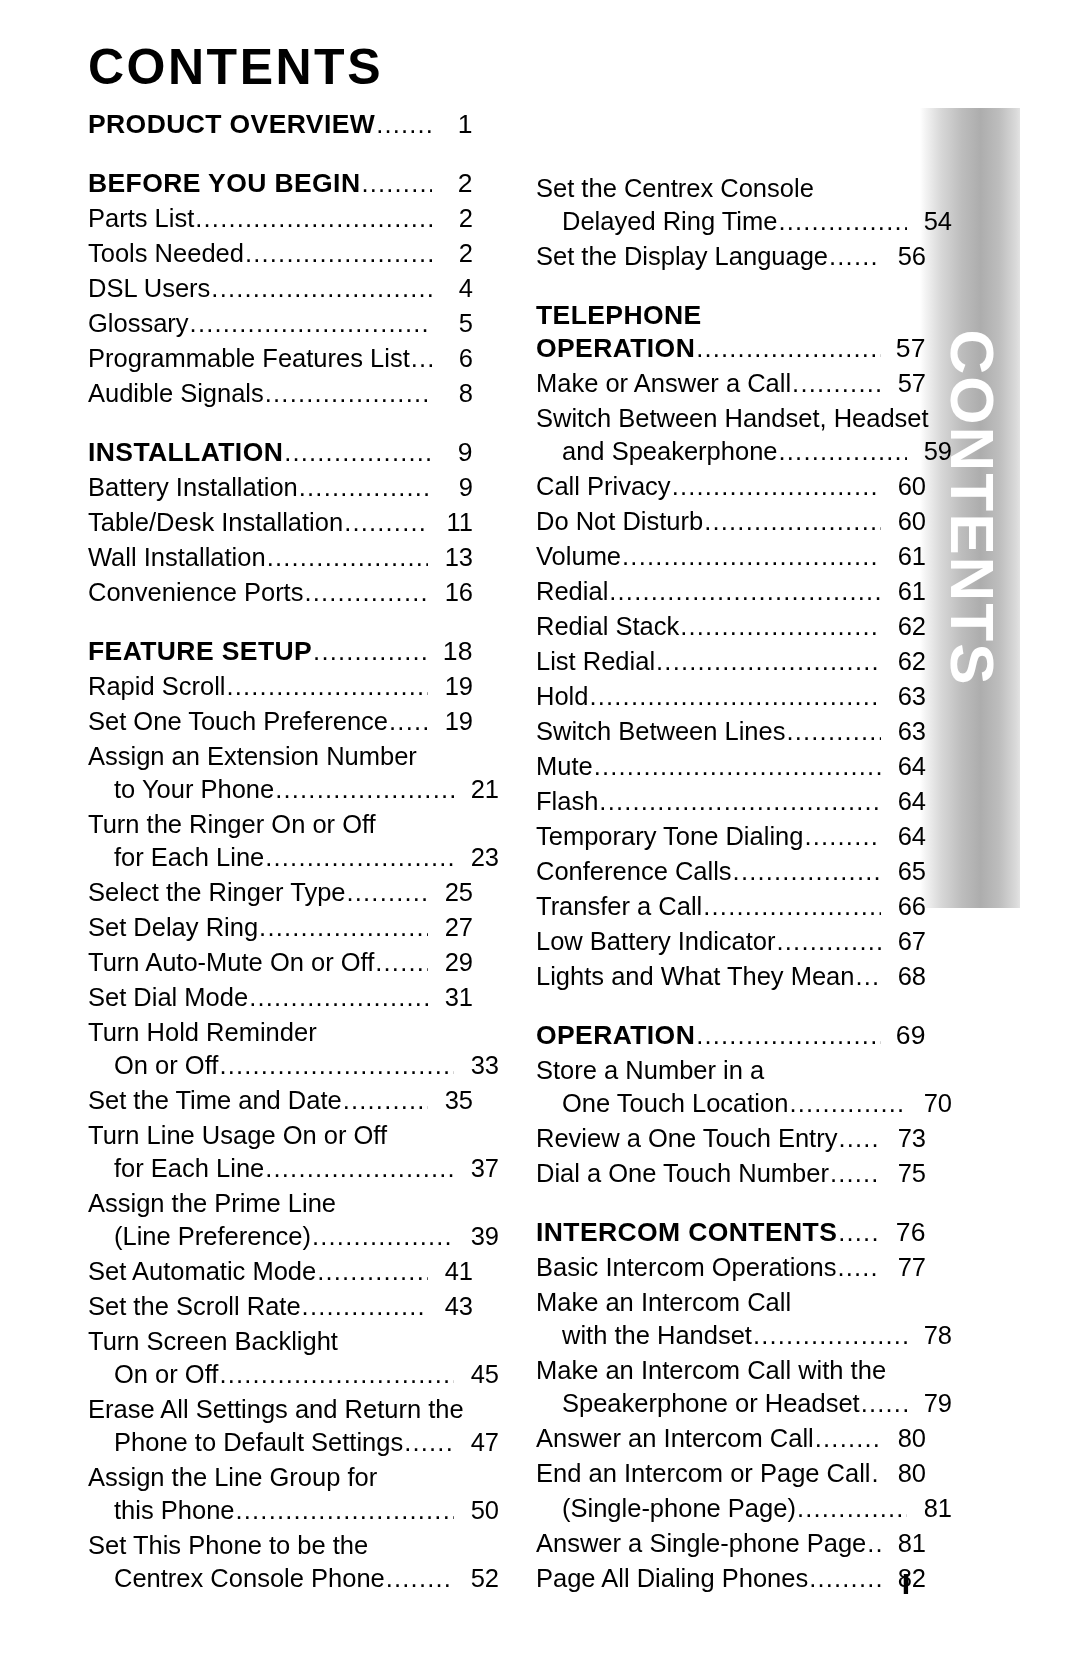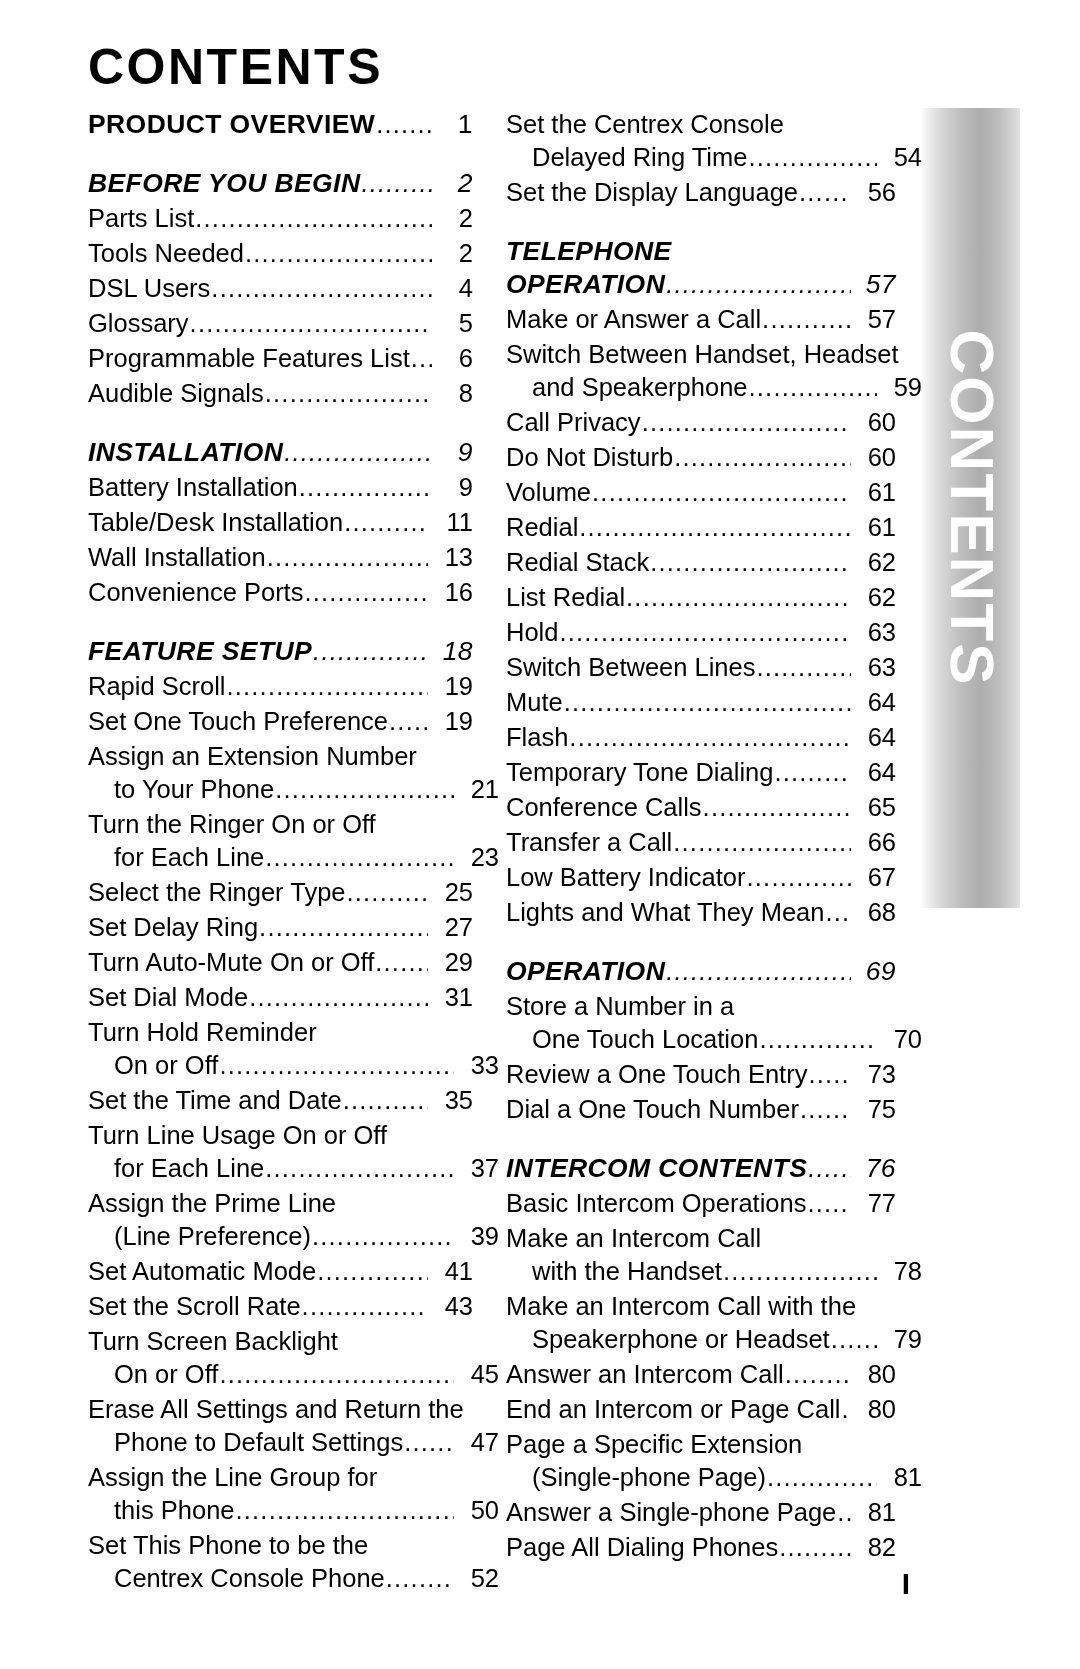--- a/index.html
+++ b/index.html
@@ -62,32 +62,34 @@
     letter-spacing: 2.5px;
   }
 
   
   .columns {
     position: absolute;
     left: 88px;
     top: 108px;
     width: 810px;
     display: flex;
+    gap: 30px;
+    align-items: flex-end;
   }
   .col {
     width: 385px;
   }
   .col.right { width: 390px; margin-left: 33px; }
 
   
   .entry {
     position: relative;
     margin-bottom: 2px;
   }
-  .entry.gap-before { margin-top: 26px; font-style: italic; }
+  .entry.gap-before { margin-top: 26px; }
 
   .line {
     display: flex;
     align-items: baseline;
     width: 100%;
     font-size: 25.5px;
     line-height: 33px;
     white-space: nowrap;
   }
   .line.cont { padding-left: 26px; }
@@ -623,23 +625,20 @@
           </div>
         </div>
         <div class="entry sub">
           <div class="line">
             <span class="txt">End an Intercom or Page Call</span>
             <span class="leader"></span>
             <span class="pg">80</span>
           </div>
         </div>
         <div class="entry sub">
-          <div class="line plain">
-            <span class="txt">Page a Specific Extension</span>
-          </div>
           <div class="line cont">
             <span class="txt">(Single-phone Page)</span>
             <span class="leader"></span>
             <span class="pg">81</span>
           </div>
         </div>
         <div class="entry sub">
           <div class="line">
             <span class="txt">Answer a Single-phone Page</span>
             <span class="leader"></span>

